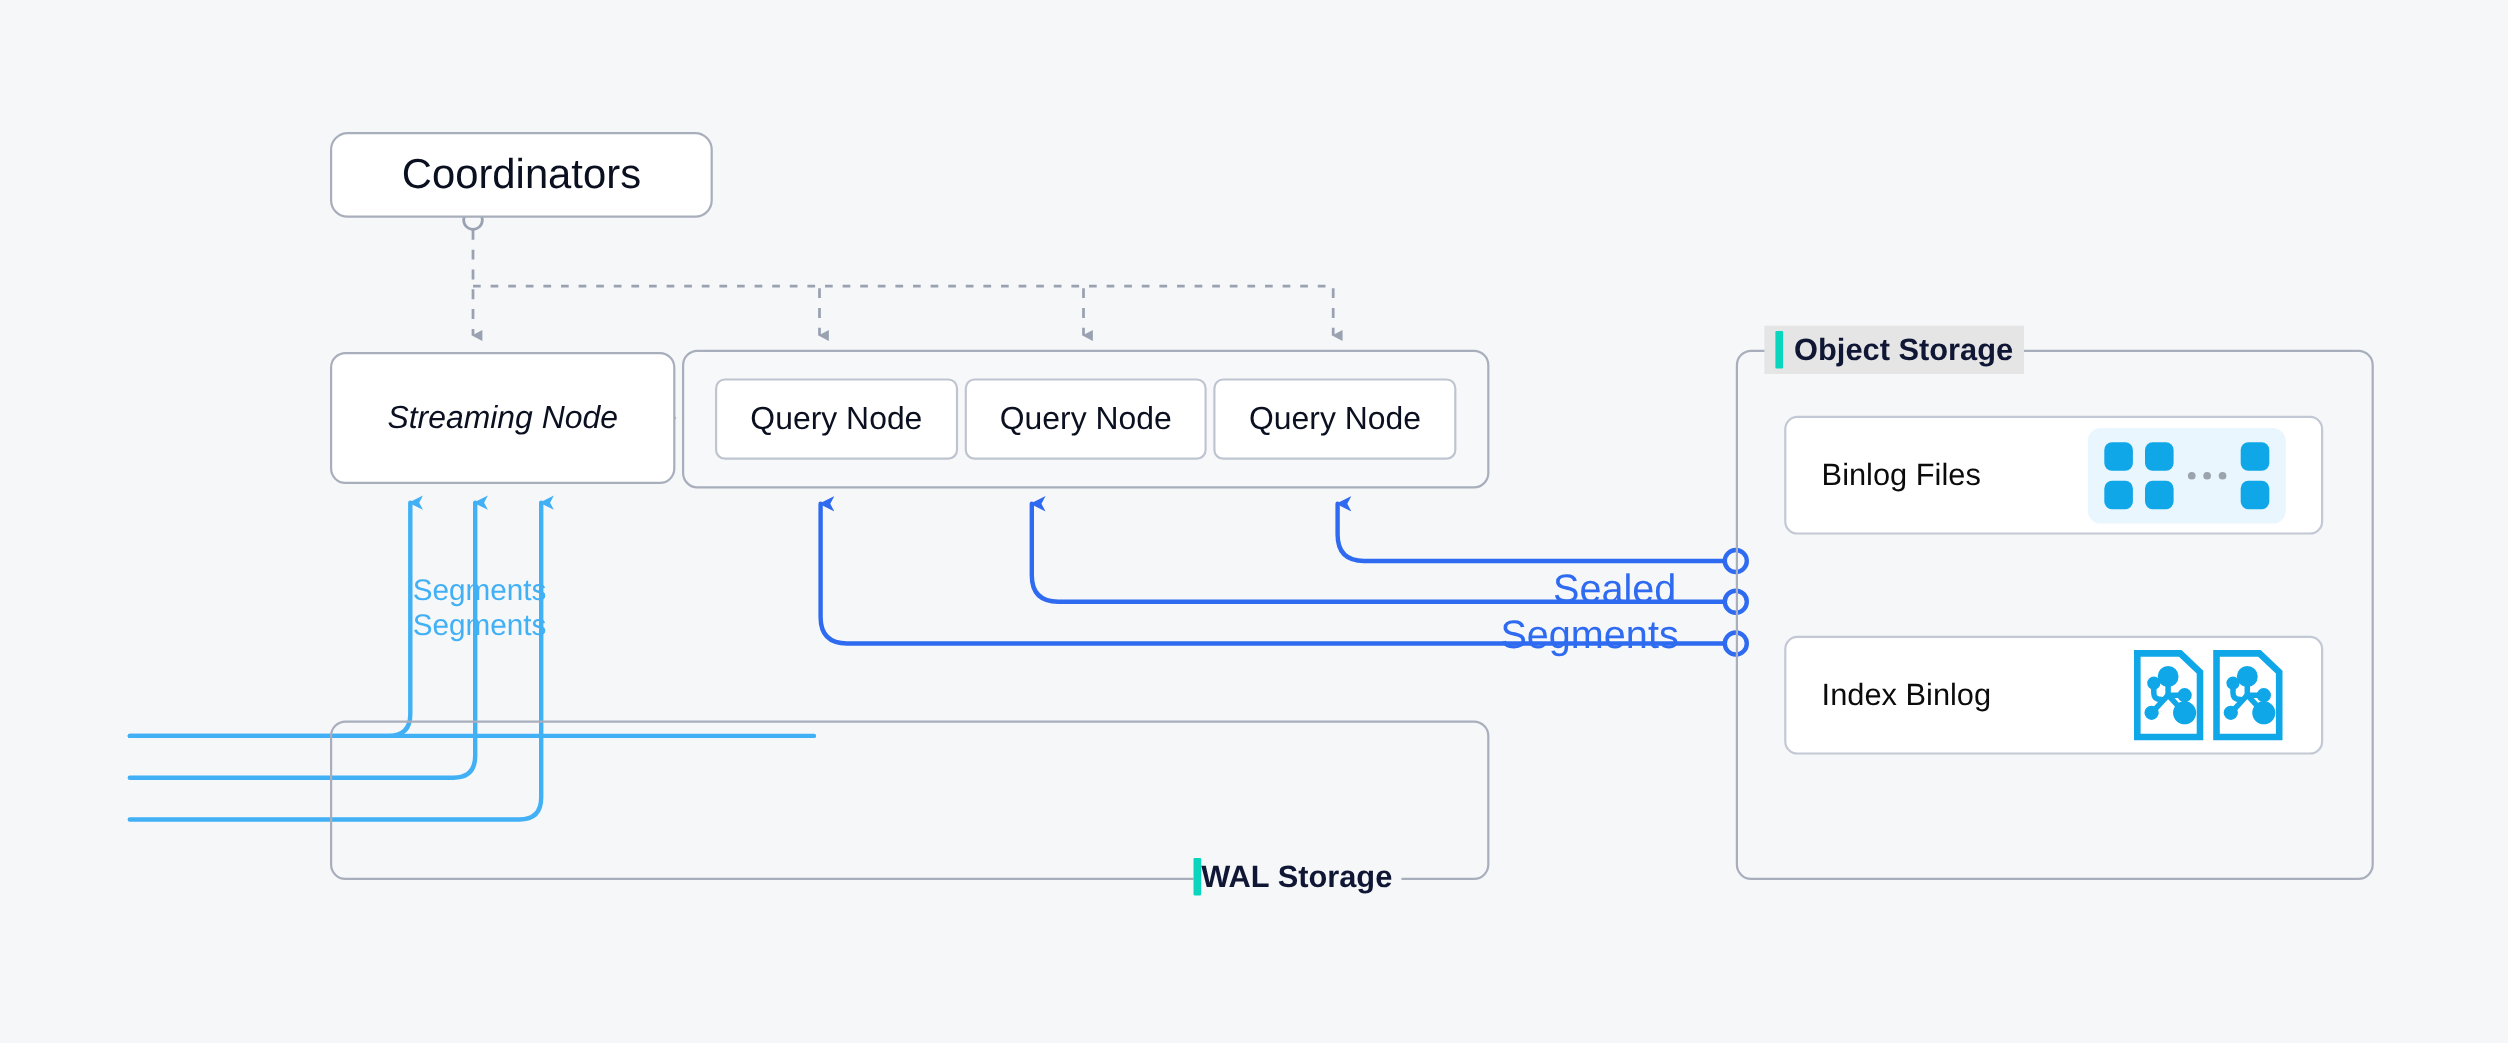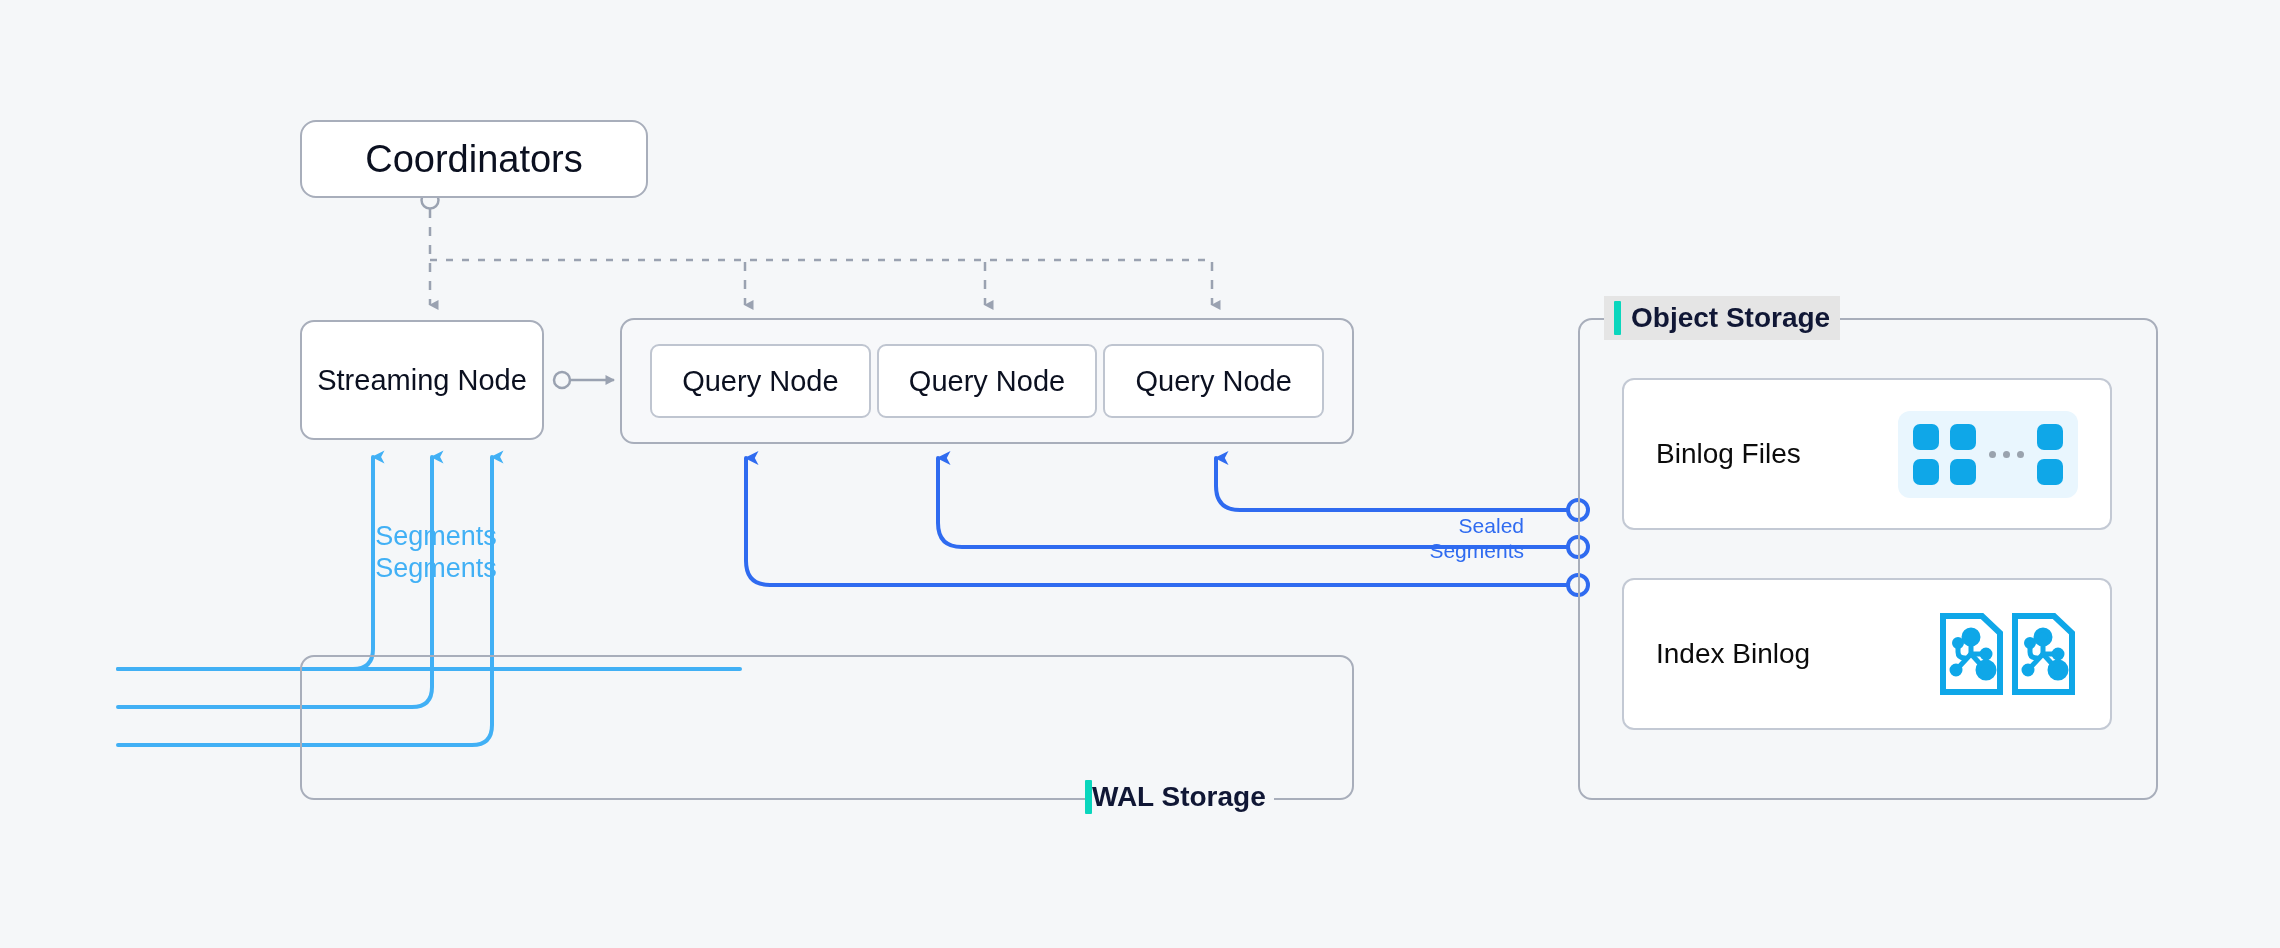--- a/index.html
+++ b/index.html
@@ -44,21 +44,21 @@
 
   #coordinators-box {
     left: 300px; top: 120px;
     width: 348px; height: 78px;
     border-radius: 16px;
   }
   #coordinators-box .node-label { font-size: 38px; }
 
   #streaming-node-box {
     left: 300px; top: 320px;
-    width: 244px; height: 120px;
+    width: 314px; height: 120px; font-style: italic;
   }
   #streaming-node-box .node-label { font-size: 29px; }
 
   
   #query-node-group {
     position: absolute;
     left: 620px; top: 318px;
     width: 734px; height: 126px;
     background: #f7f8fa;
     border: 2px solid #a8aebb;
@@ -134,21 +134,21 @@
     align-items: center;
     gap: 10px;
     background: #e5e5e5;
     padding: 0 10px;
     height: 44px;
   }
   .storage-card {
     position: absolute;
     left: 1622px;
     width: 490px;
-    height: 152px;
+    height: 108px;
     background: #ffffff;
     border: 2px solid #c3c9d4;
     border-radius: 12px;
     box-sizing: border-box;
     display: flex;
     align-items: center;
     padding: 0 32px;
     gap: 28px;
   }
   #binlog-files-card { top: 378px; }
@@ -208,21 +208,21 @@
   #growing-segments-label {
     left: 361px; top: 521px;
     font-size: 27px;
     color: #41b0f5;
     line-height: 1.18;
     text-align: center;
     width: 150px;
   }
   #sealed-segments-label {
     left: 1364px; top: 514px;
-    font-size: 21px;
+    font-size: 36px;
     color: #2f6bf0;
     line-height: 1.18;
     text-align: right;
     width: 160px;
   }
 </style>
 </head>
 <body>
 
 <div id="canvas">

